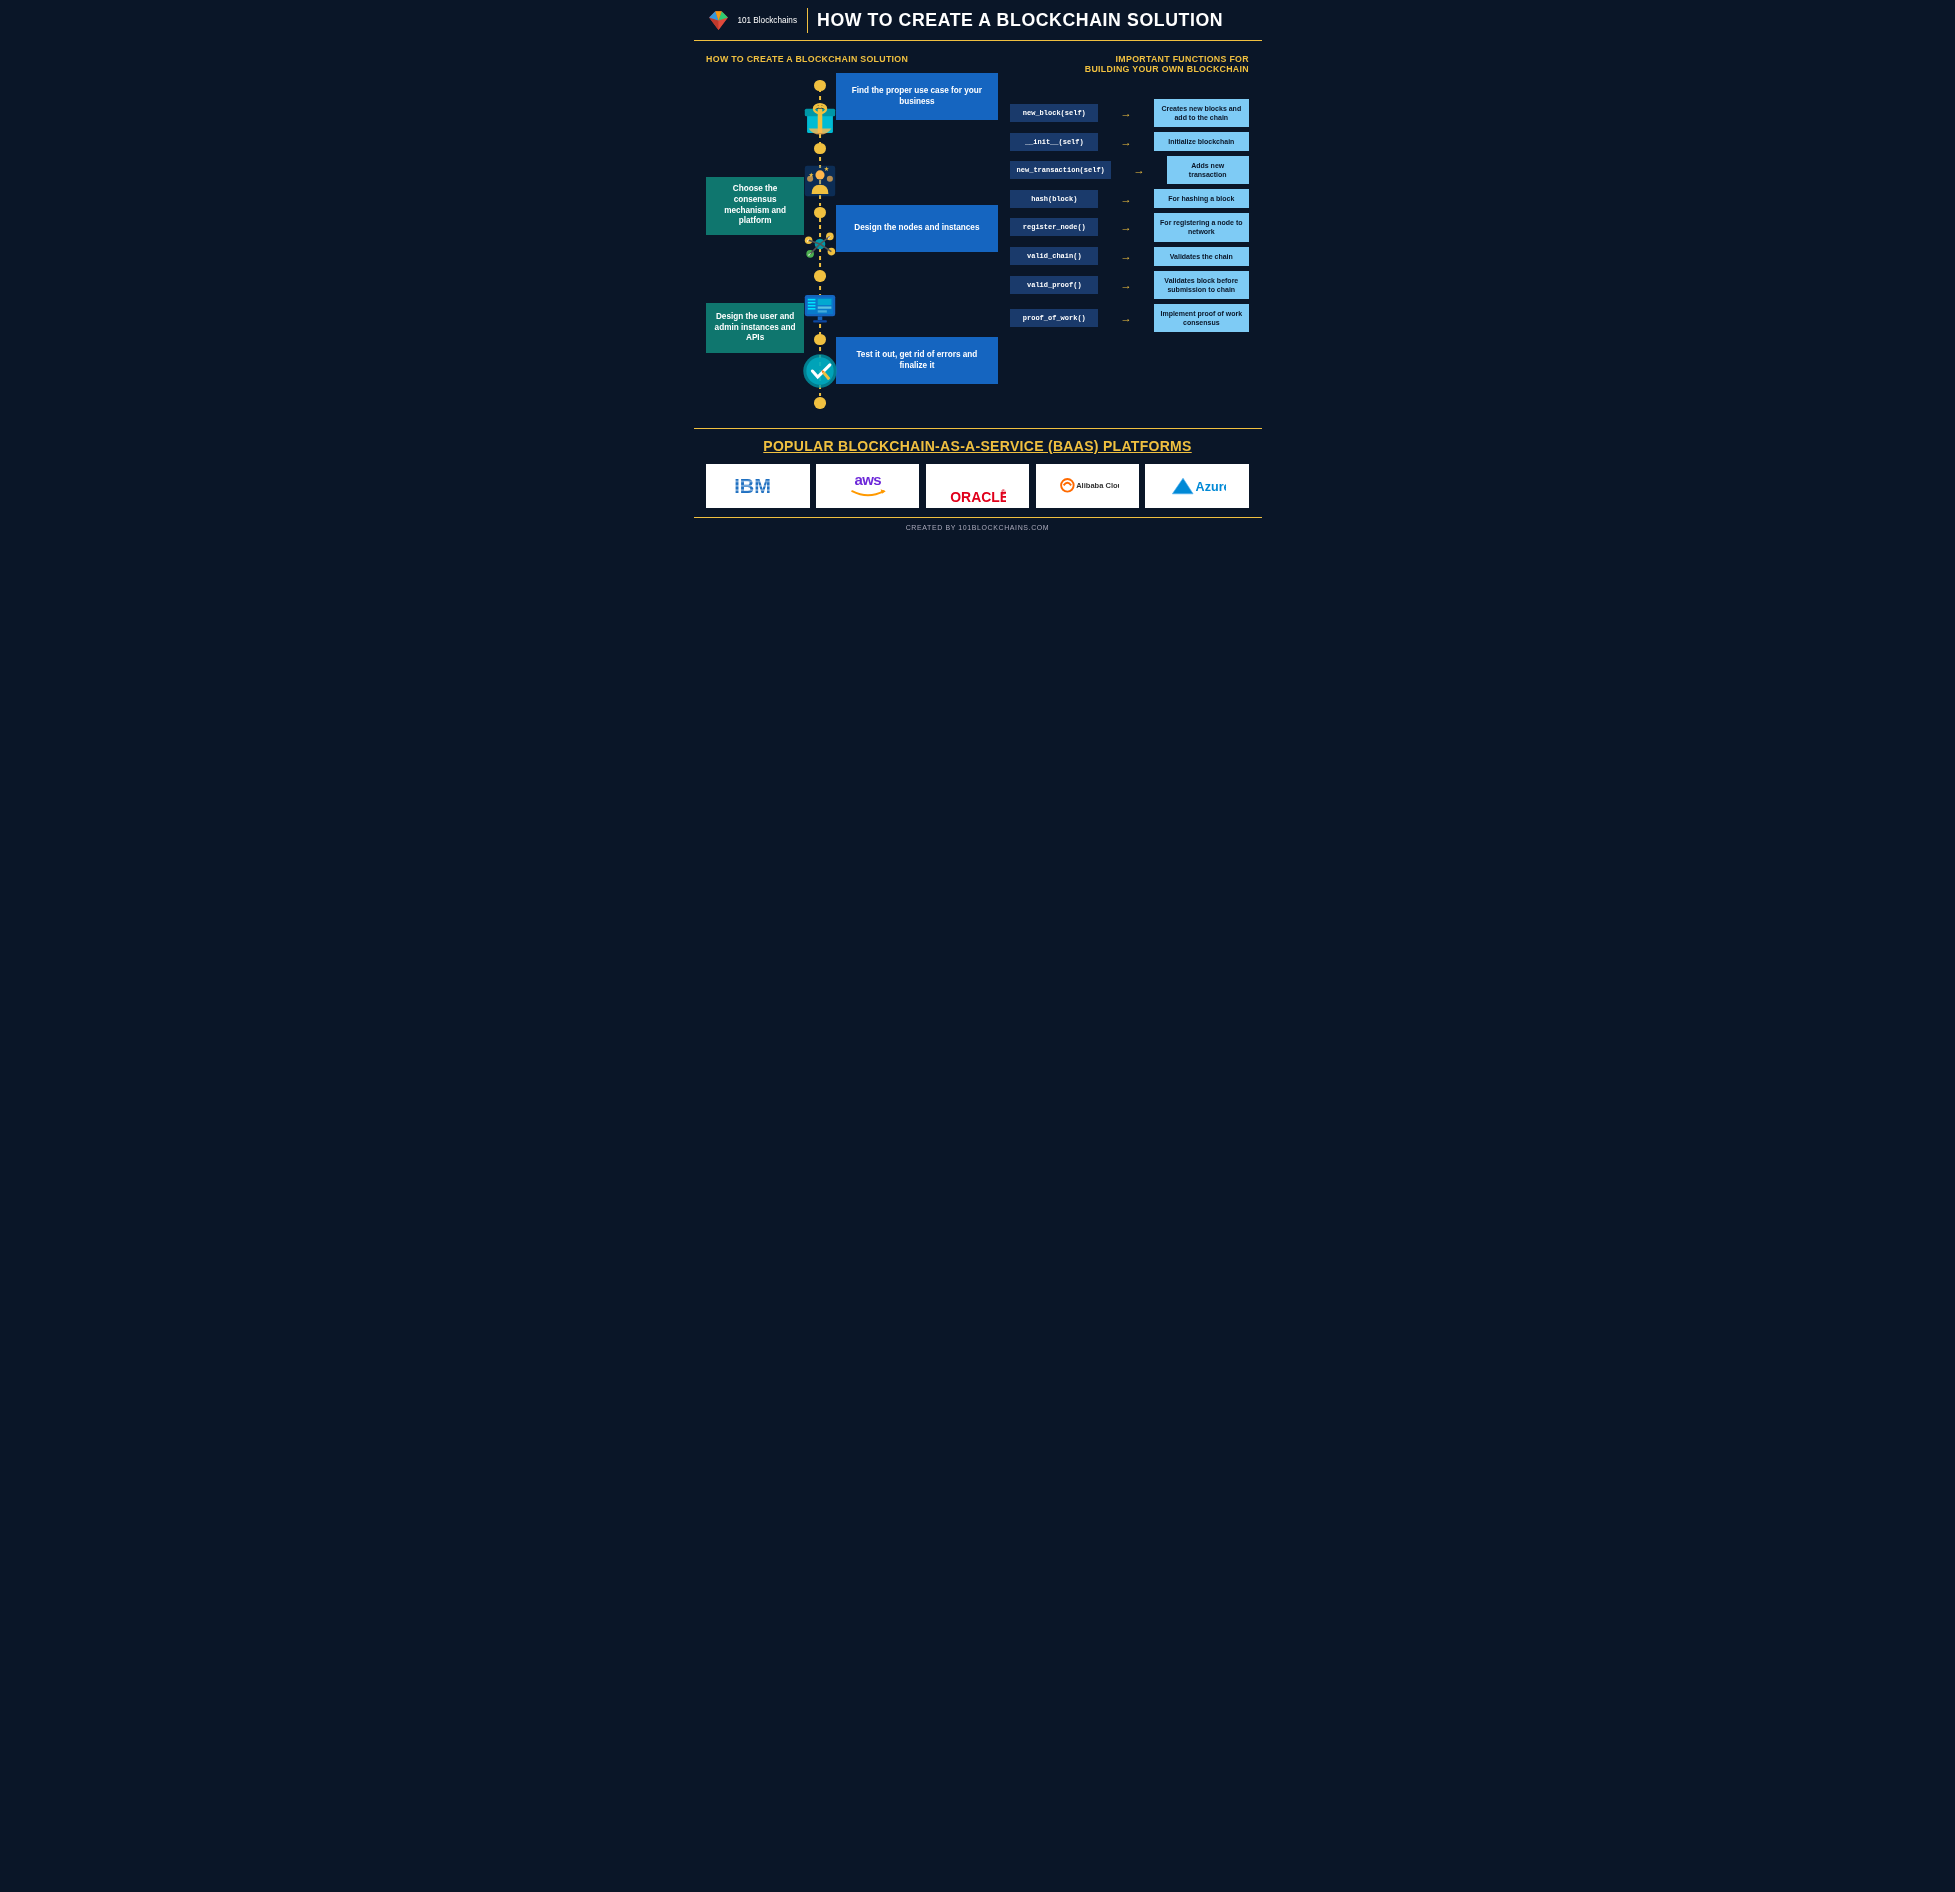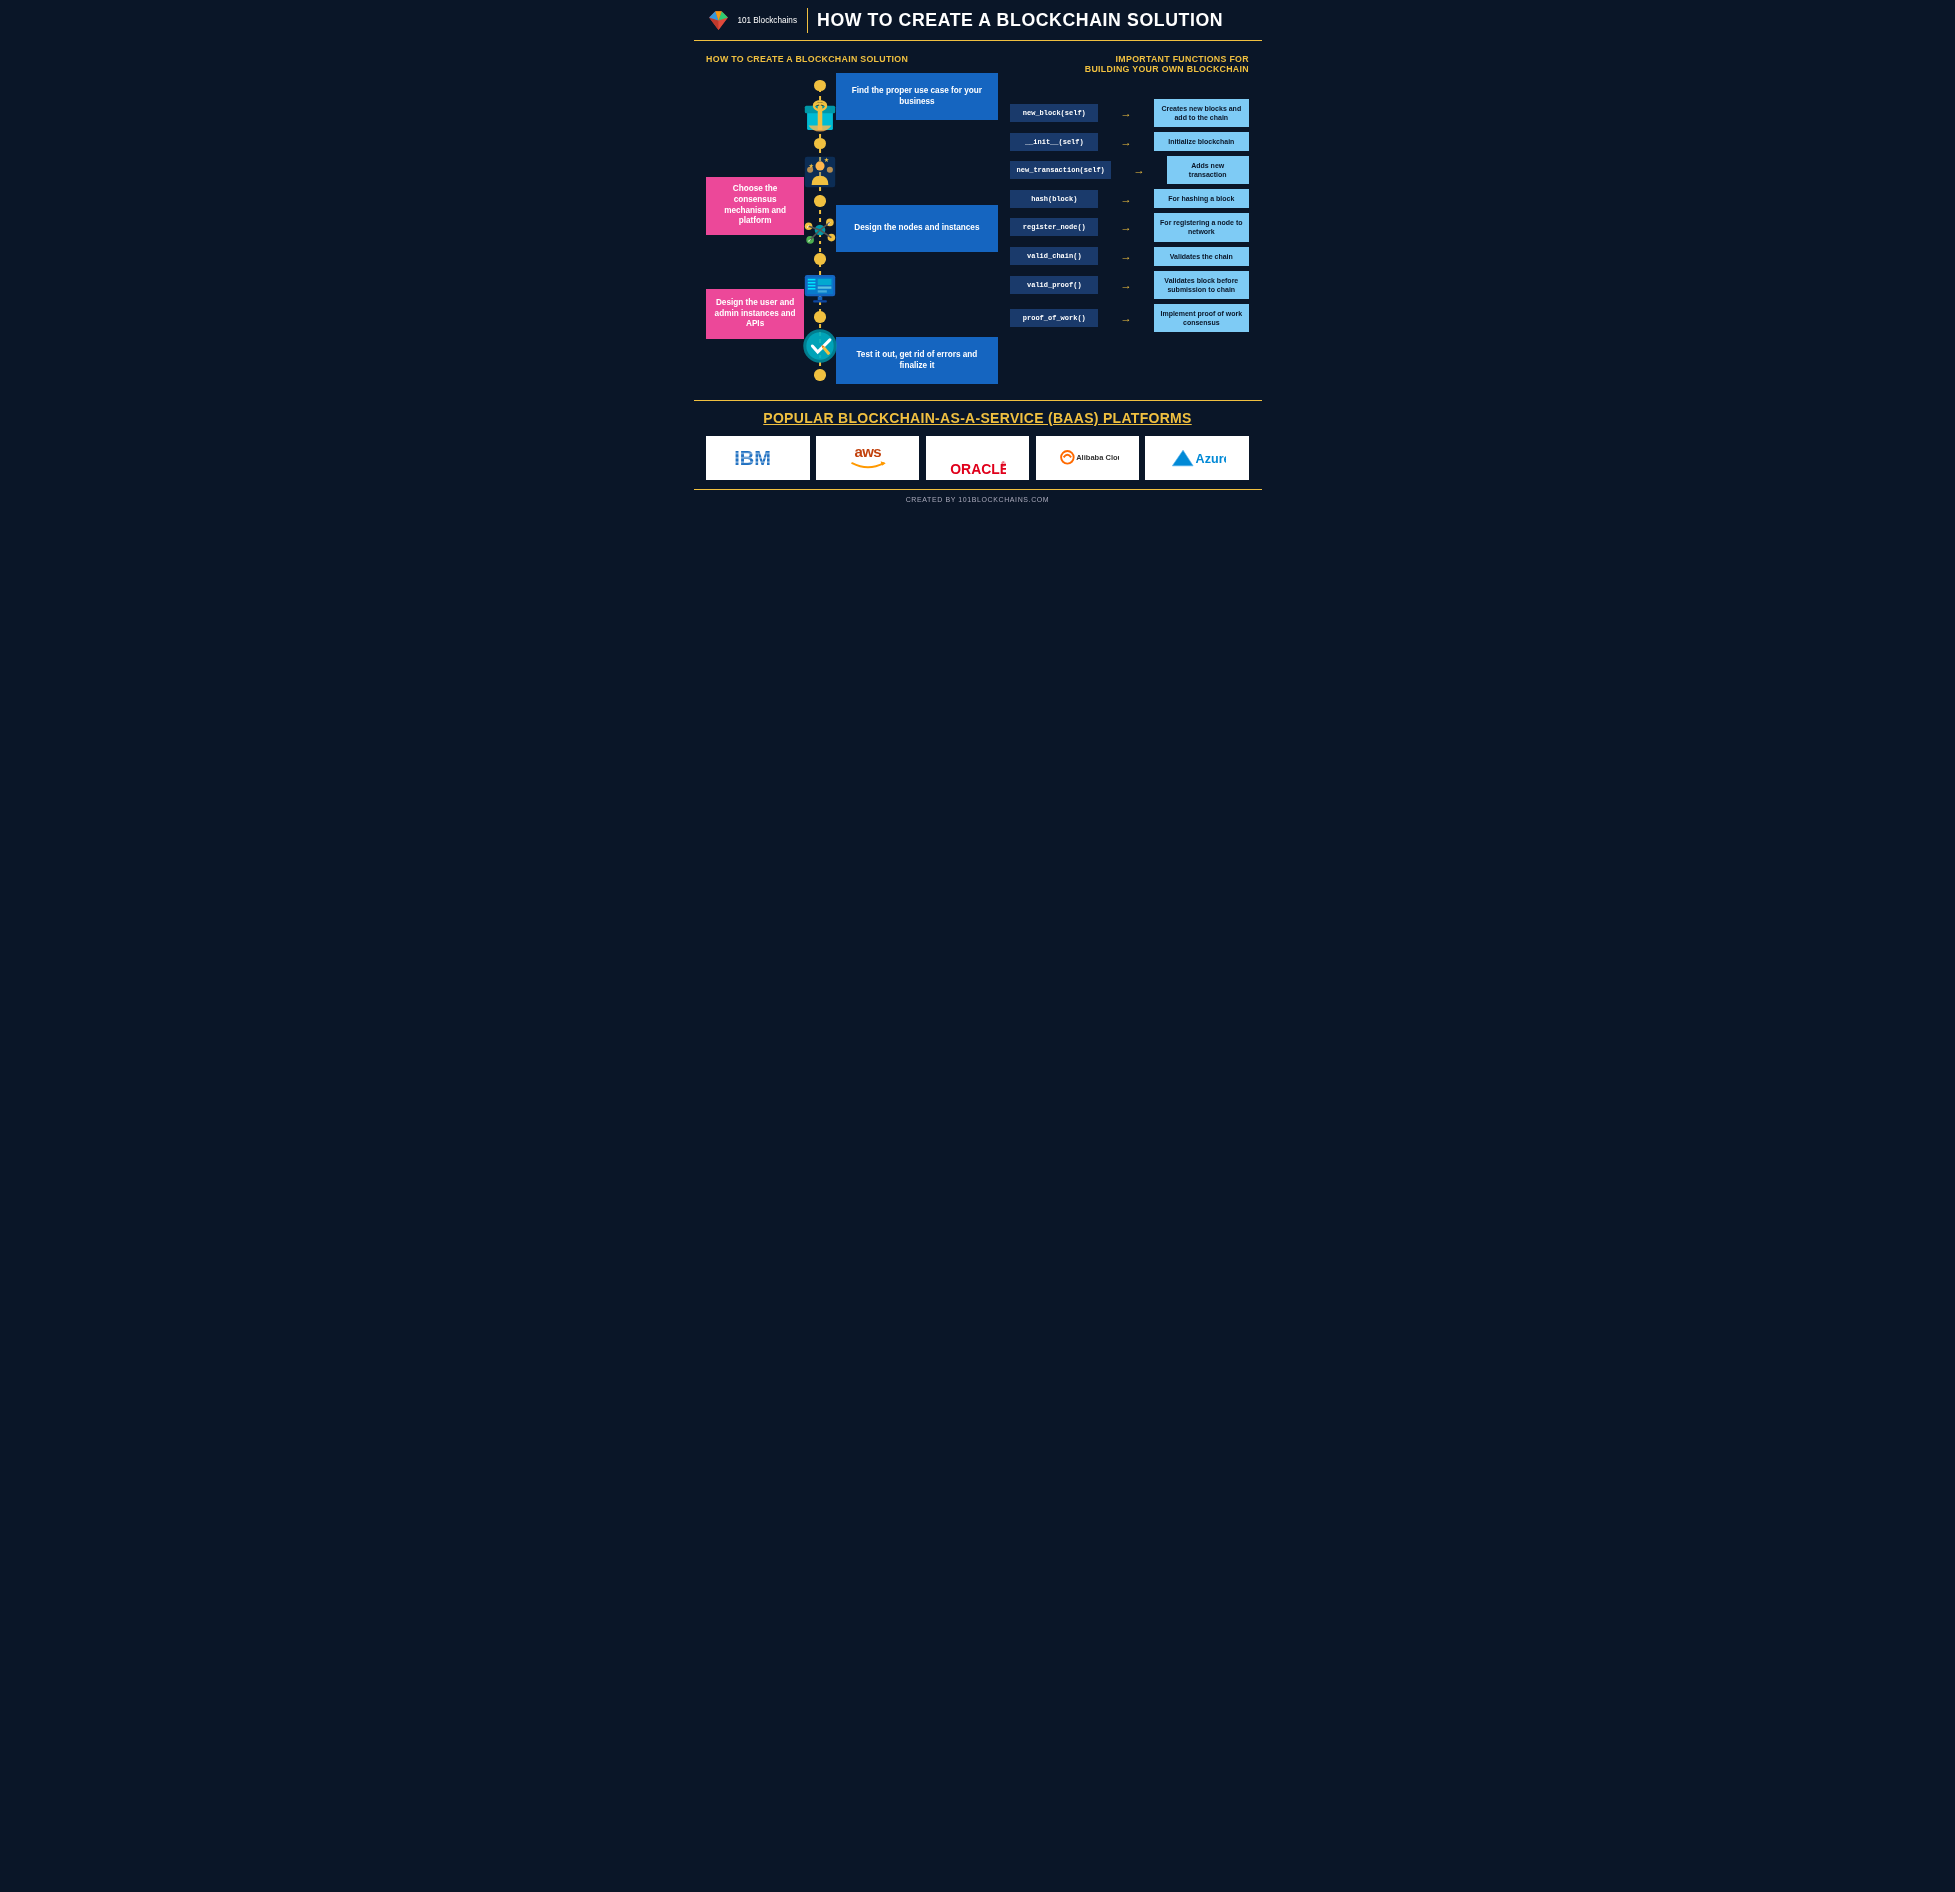--- a/index.html
+++ b/index.html
@@ -70,28 +70,28 @@
 
     
     .workflow-left {
       display: flex;
       flex-direction: column;
       justify-content: space-around;
       width: 98px;
       gap: 0;
     }
     .teal-box {
-      background: #ec4899;
+      background: #0f766e;
       color: white;
       font-weight: 900;
       font-size: 8.2px;
       padding: 7.6px 6.3px;
       text-align: center;
       line-height: 1.3;
-      margin-bottom: 4px;
+      margin-bottom: 18px;
       min-height: 50px;
       display: flex;
       align-items: center;
       justify-content: center;
     }
     .teal-box:last-child { margin-bottom: 0; }
 
     
     .workflow-center {
       display: flex;
@@ -244,21 +244,21 @@
       letter-spacing: 0.6px;
     }
 
     
     .aws-logo {
       text-align: center;
     }
     .aws-text {
       font-size: 15px;
       font-weight: 900;
-      color: #c2410c;
+      color: #6d28d9;
       letter-spacing: -0.6px;
       font-family: Arial, sans-serif;
     }
     .aws-smile {
       color: #ff9900;
       font-size: 10px;
     }
 
     
     .oracle-logo {

